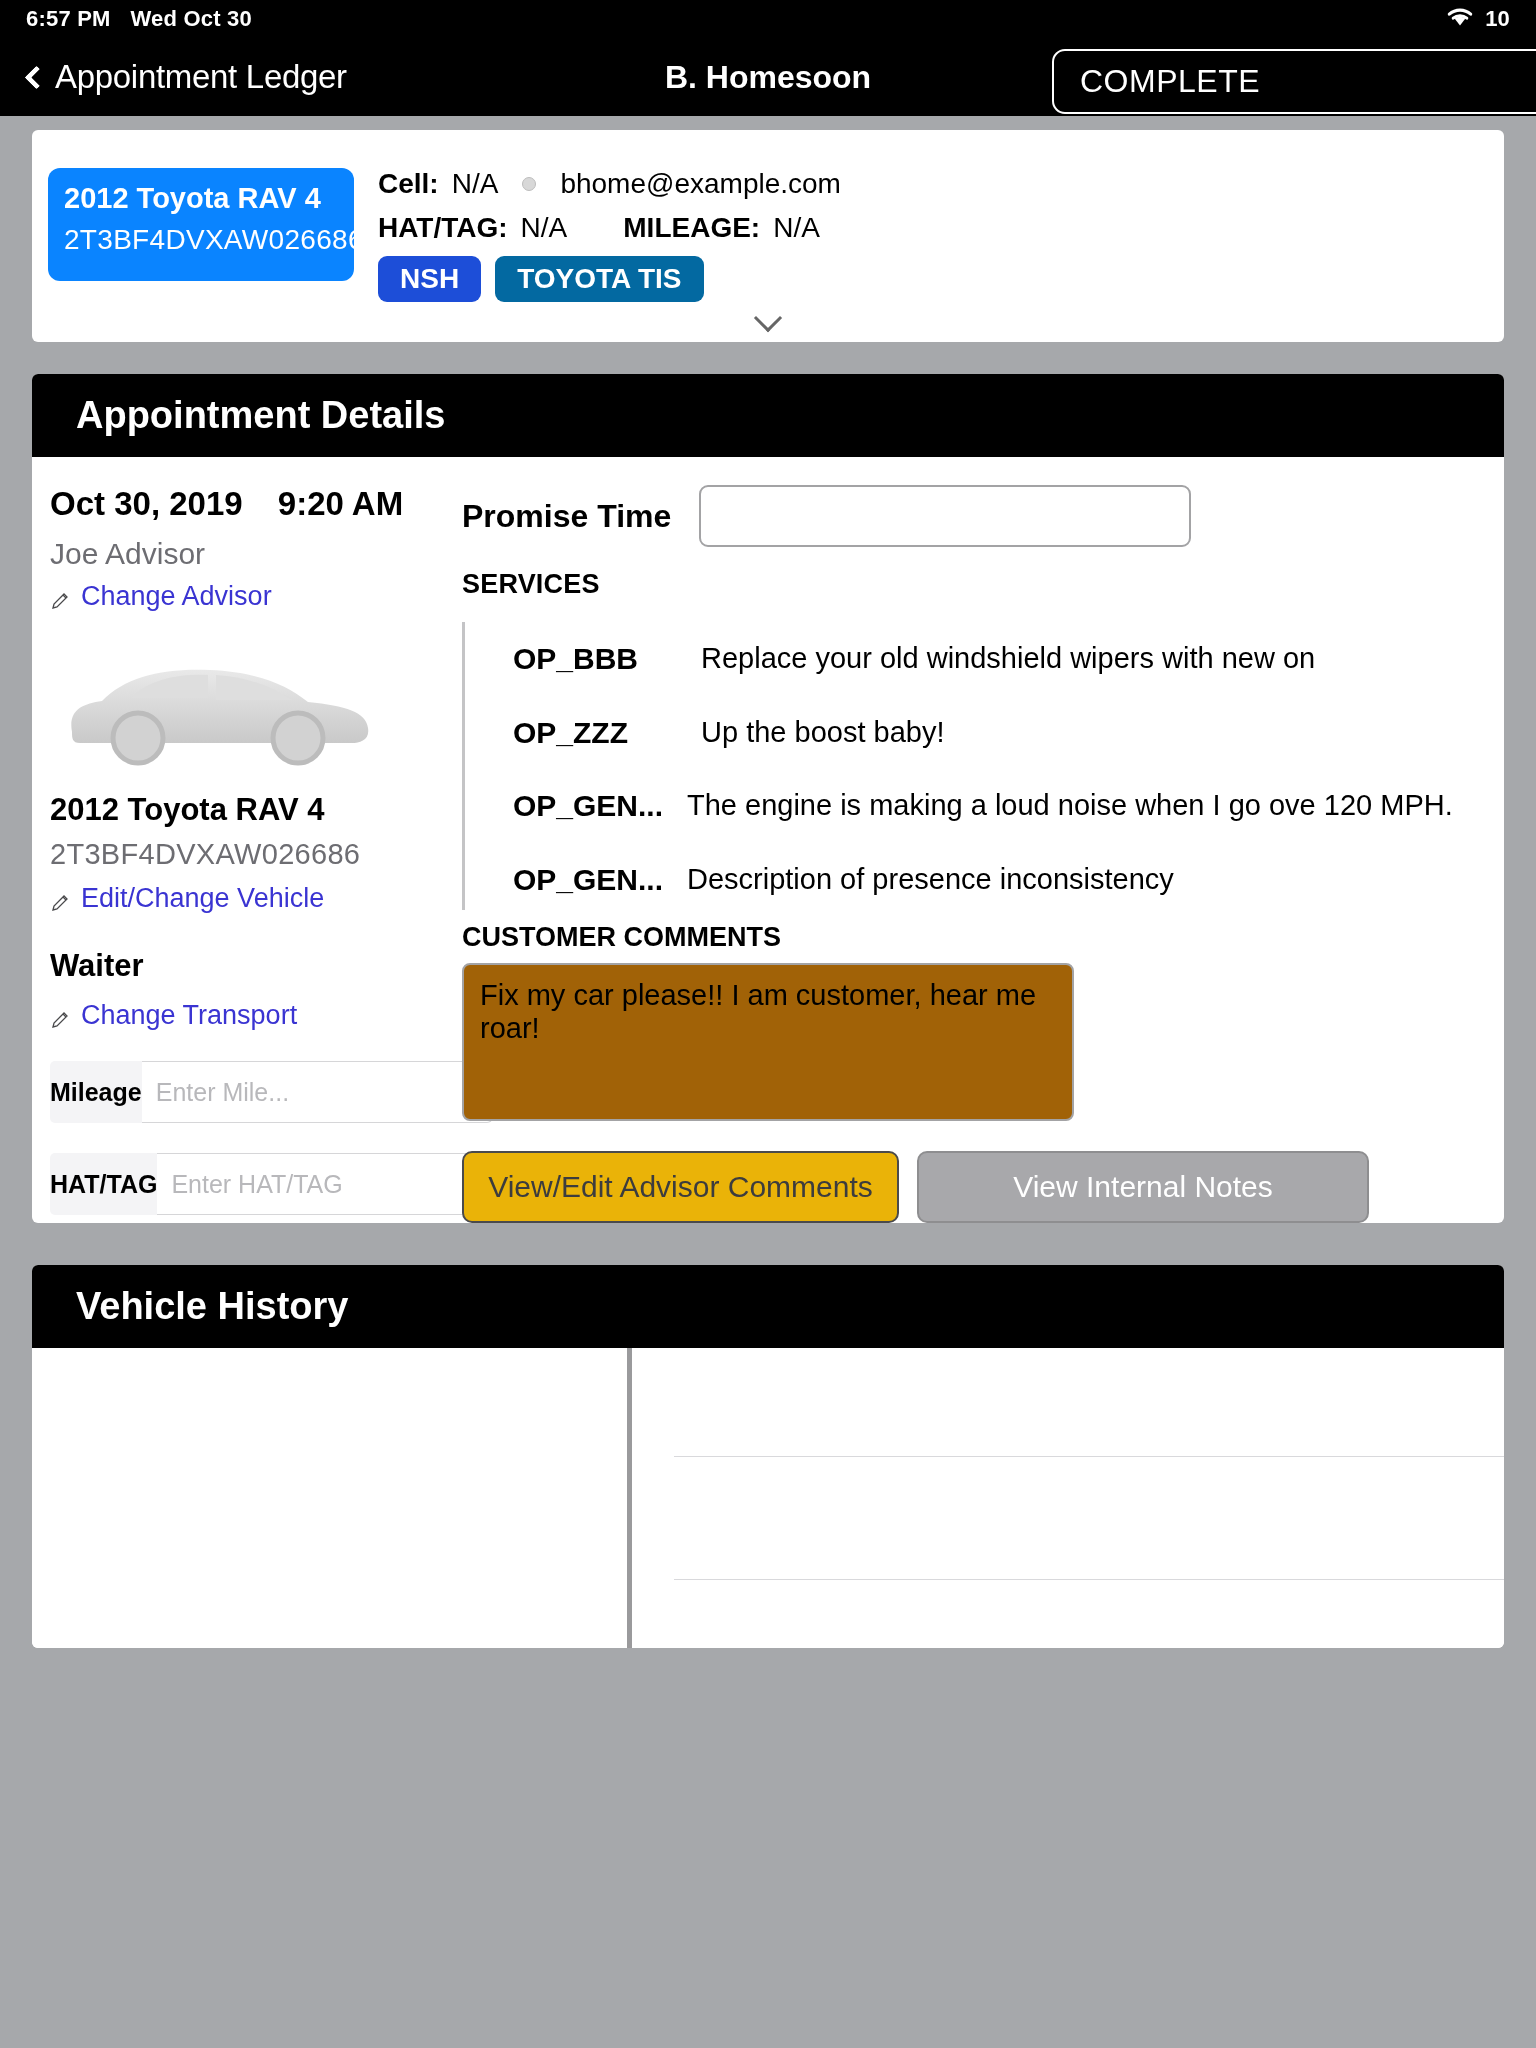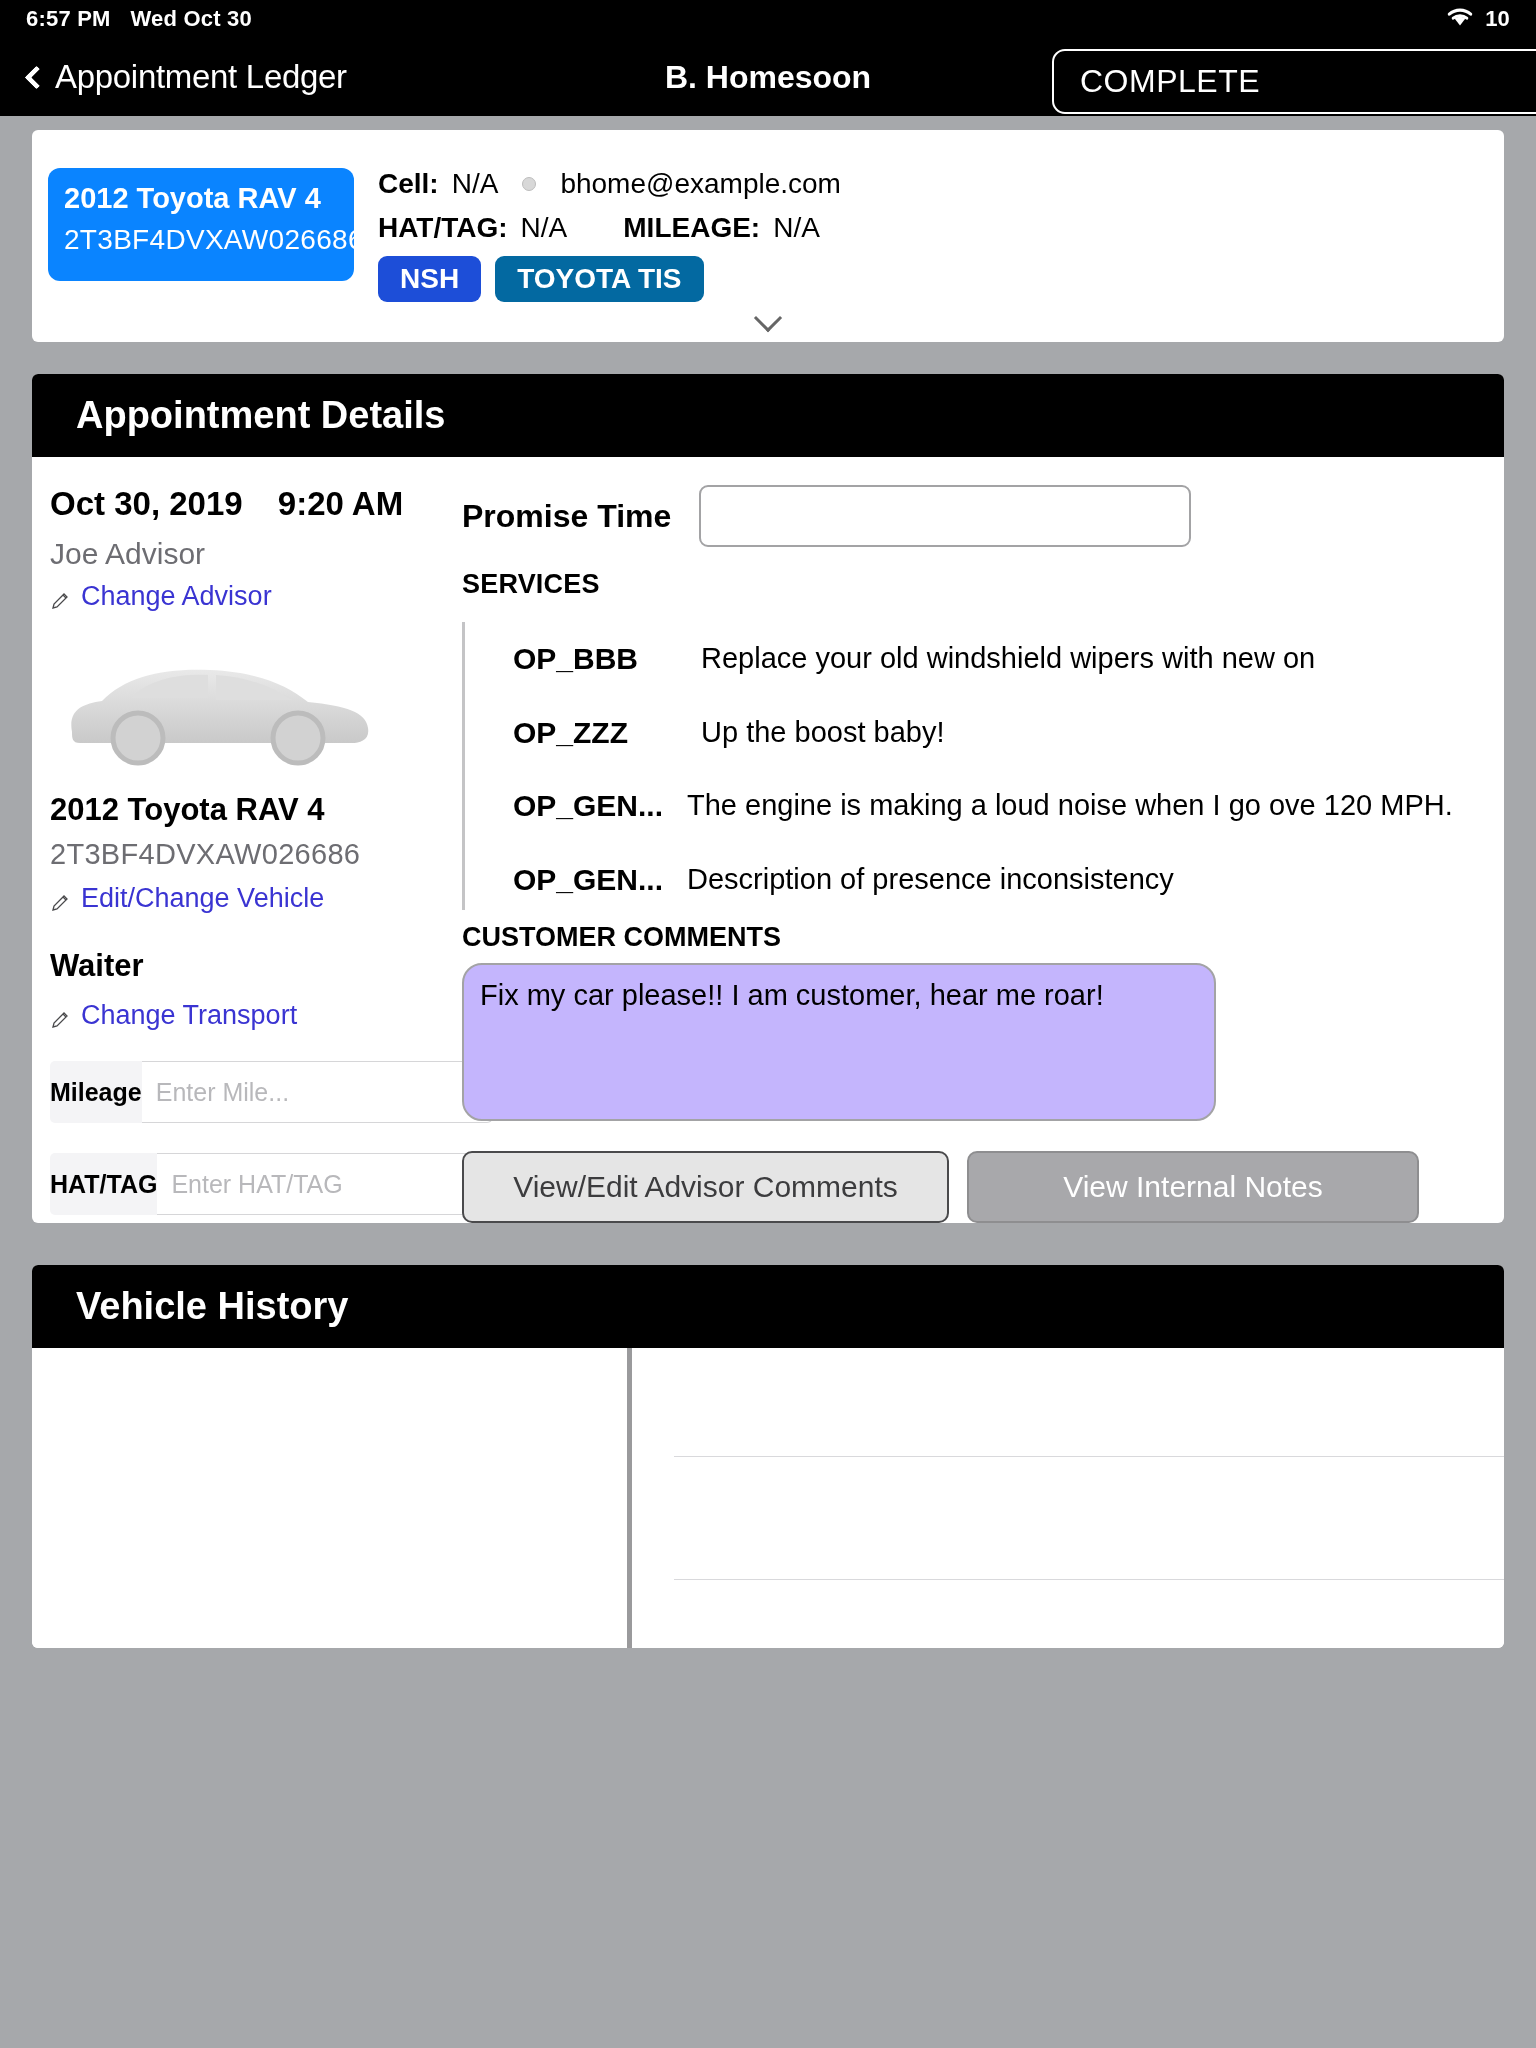--- a/index.html
+++ b/index.html
@@ -157,34 +157,34 @@
   .svc-code {
     font-size: 30px; font-weight: 700; width: 150px; flex: none;
     padding-top: 2px;
   }
   .svc-code.wide { width: 150px; }
   .svc-desc { font-size: 29px; line-height: 1.3; margin-left: 38px; }
   .svc-row.tight .svc-desc { margin-left: 24px; }
 
   .comments-cap { font-size: 27px; font-weight: 700; margin: 12px 0 10px 0; }
   .comments-box {
-    border: 2px solid #a3a3a5; border-radius: 20px;
+    border: 2px solid #a3a3a5; border-radius: 8px;
     height: 158px; padding: 14px 16px;
-    font-size: 29px; background: #c4b5fd;
-    width: 754px;
+    font-size: 29px; background: #a16207;
+    width: 612px;
   }
 
   .btn-row { display: flex; gap: 18px; margin-top: 30px; align-items: center; }
   .btn {
     border-radius: 10px; font-size: 30px;
     padding: 17px 0; text-align: center;
   }
   .btn-outline {
     border: 2px solid #4a4a4c; color: #3c3c3e;
-    background: #e5e5e5; width: 487px;
+    background: #eab308; width: 437px;
   }
   .btn-gray {
     background: #a8a8ab; color: #fff;
     border: 2px solid #8e8e90; width: 452px;
   }
 
   
   .history-body { display: flex; height: 300px; background: #fff; }
   .hist-left { width: 600px; border-right: 5px solid #9a9a9c; }
   .hist-right { flex: 1; padding-top: 108px; }

